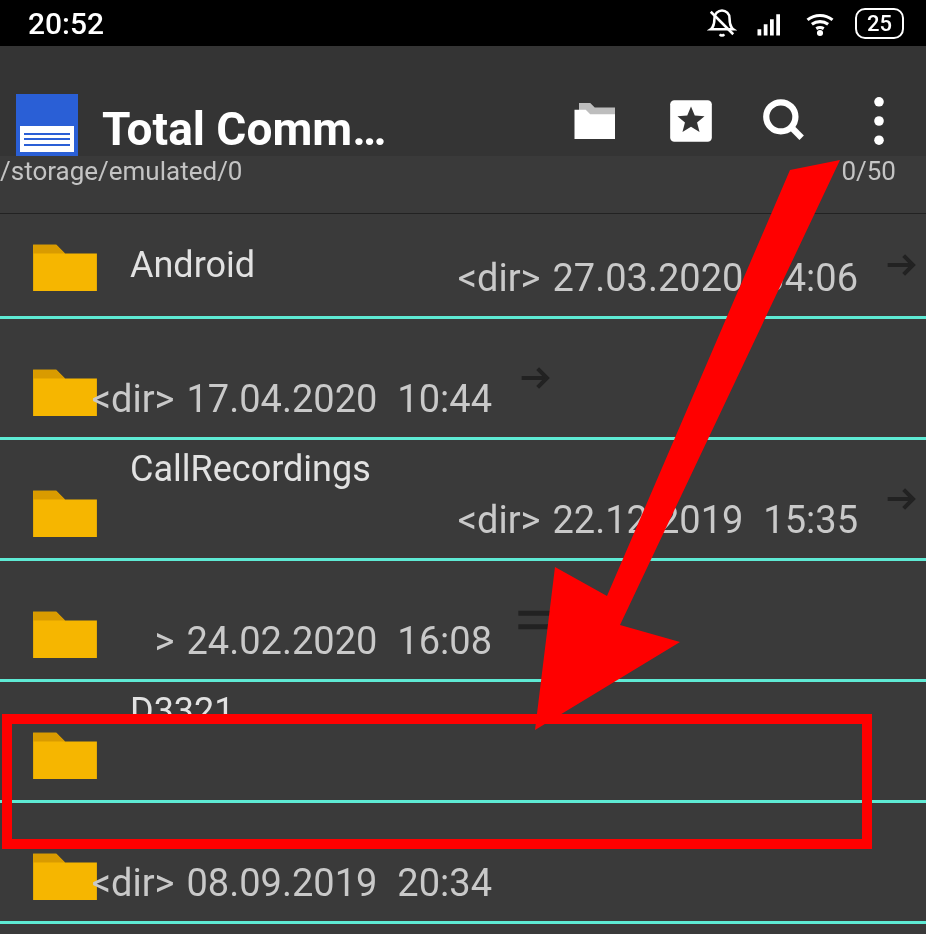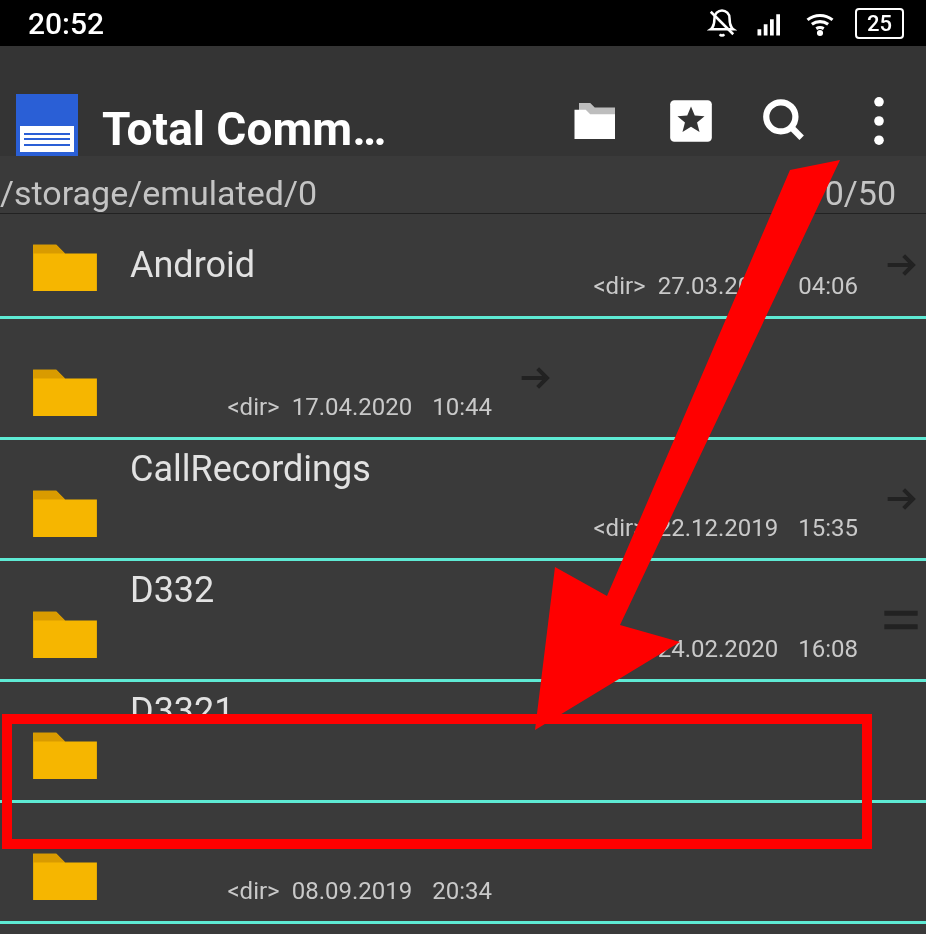--- a/index.html
+++ b/index.html
@@ -60,24 +60,24 @@
     padding-left: 8px;
   }
   .header-actions { display: flex; align-items: center; gap: 24px; padding-right: 6px; }
   .header-btn { width: 70px; height: 70px; display:flex; align-items:center; justify-content:center; }
 
   
   .path-bar {
     height: 58px;
     background: #3a3a3a;
     display: flex;
-    align-items: flex-end;
+    align-items: flex-start;
     justify-content: space-between;
     padding: 0 30px 0 0;
-    font-size: 34px;
+    font-size: 26px;
     color: #c4c4c4;
     border-bottom: 1px solid #222;
   }
 
   
   .file-list { }
   .file-row {
     height: 121px;
     background: #3a3a3a;
     border-bottom: 3px solid #5eead4;
@@ -105,21 +105,21 @@
     padding-top: 8px;
   }
   .file-row.first .name-col { justify-content: center; padding-top: 0; }
   .folder-name { font-size: 36px; color: #e2e2e2; }
   .meta-col {
     width: 380px;
     display: flex;
     align-items: flex-end;
     justify-content: flex-end;
     padding: 0 18px 16px 0;
-    font-size: 24px;
+    font-size: 38px;
     color: #c9c9c9;
   }
   .dir-tag { margin-right: 12px; color:#c9c9c9; }
   .date-part { margin-right: 20px; }
   .row-handle {
     width: 50px;
     display: flex;
     align-items: center;
     justify-content: center;
     color: #e6e6e6;
@@ -159,21 +159,21 @@
       </svg>
     </span>
     <span>
       <svg width="34" height="30" viewBox="0 0 24 24" fill="none" stroke="#fff" stroke-width="2.5">
         <path d="M2 9.5a16 16 0 0 1 20 0"></path>
           <path d="M5.5 13a11 11 0 0 1 13 0"></path>
         <path d="M9 16.5a6 6 0 0 1 6 0"></path>
           <circle cx="12" cy="20" r="1.2" fill="#fff"></circle>
       </svg>
     </span>
-    <span style="display:flex;align-items:center;border:2px solid #fff;border-radius:4px;padding:1px 10px;font-size:22px;font-weight:500;">
+    <span style="display:flex;align-items:center;border:2px solid #fff;border-radius:10px;padding:1px 10px;font-size:22px;font-weight:500;">
       <span>25</span>
     </span>
   </div>
 </div>
 
 <div class="app-header">
   <div class="app-icon">
     <div class="disk-lines">
         <span></span>
         <span></span>
@@ -291,23 +291,20 @@
 
   <div class="file-row">
     <div class="folder-col">
         <div class="folder-icon">
       <svg viewBox="0 0 24 20">
             <path d="M1 3h8l3 3h11v13H1z" fill="#f6b600"></path>
             <path d="M1 3h8l3 3H1z" fill="#d99b00"></path>
           </svg>
     </div>
       </div>
-    <div class="name-col">
-        <span class="folder-name">D332</span>
-      </div>
     <div class="meta-col">
       <span class="dir-tag">&gt;</span>
       <span class="date-part">24.02.2020</span>
       <span>16:08</span>
     </div>
     <div class="row-handle">
       <svg width="40" height="24" viewBox="0 0 24 14" fill="none" stroke="#222" stroke-width="3">
           <line x1="2" y1="3" x2="22" y2="3"></line>
           <line x1="2" y1="11" x2="22" y2="11"></line>
         </svg>

